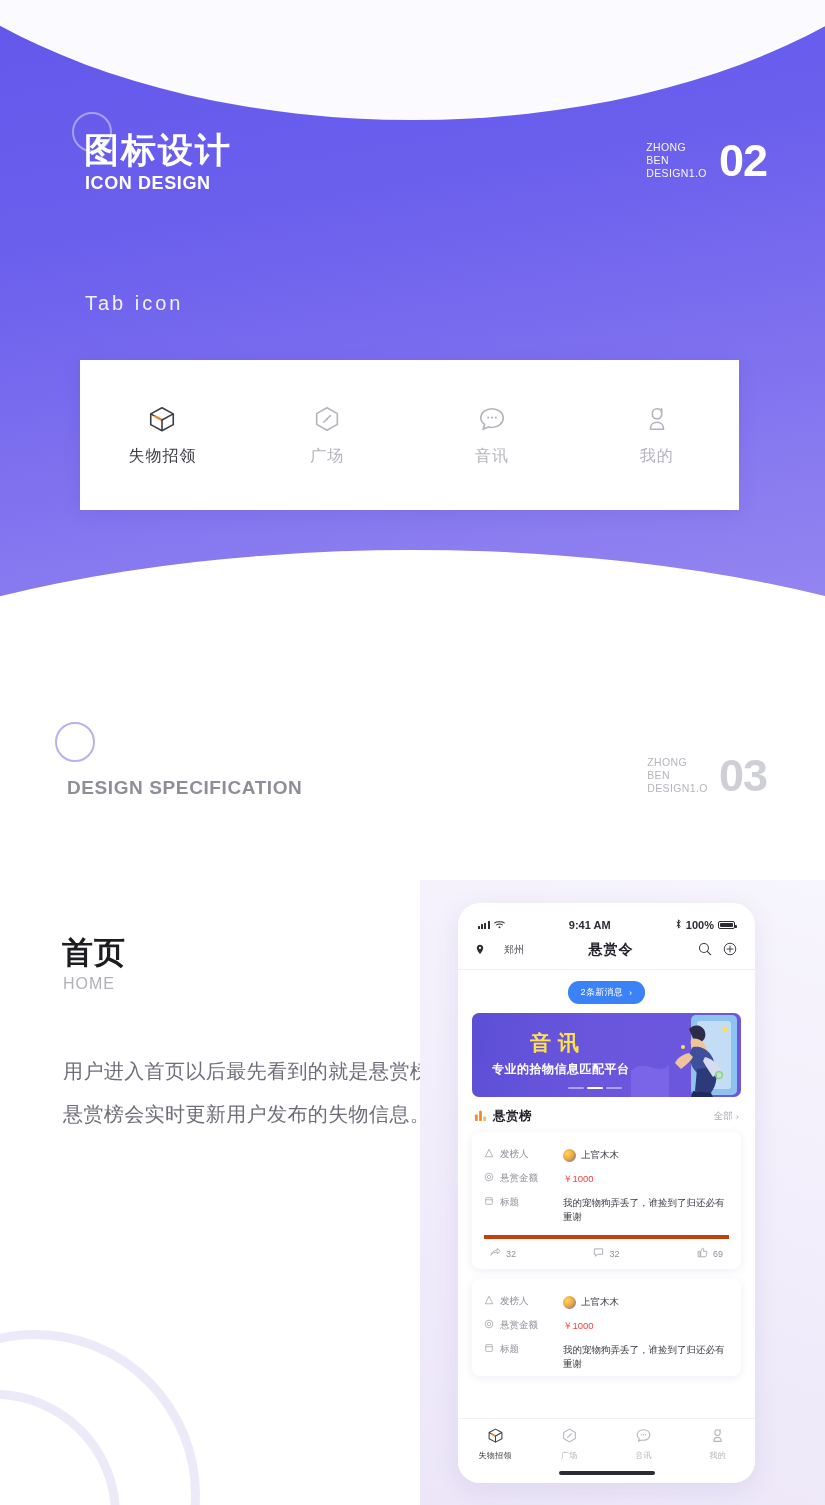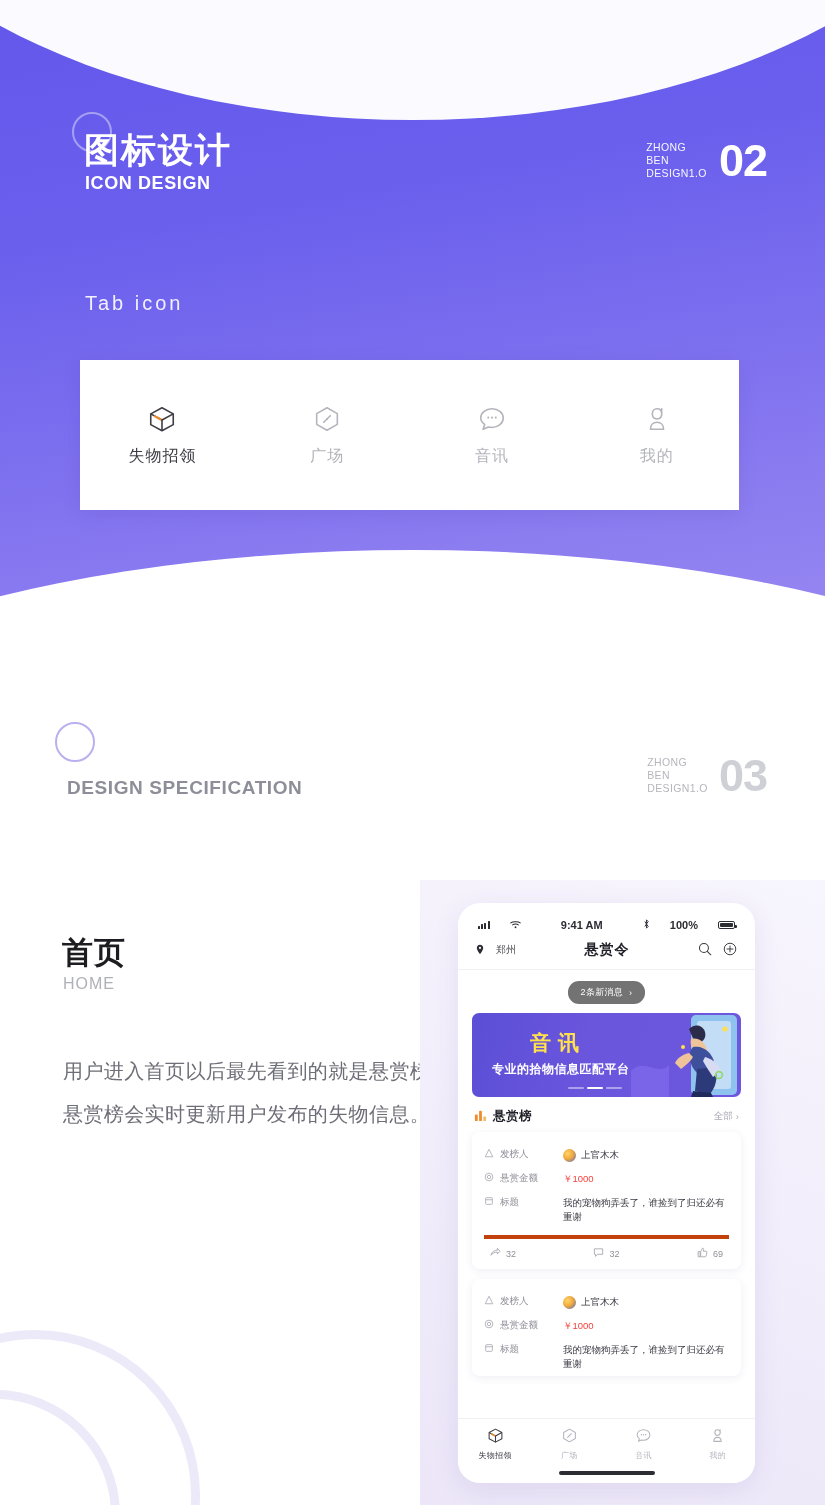--- a/index.html
+++ b/index.html
@@ -94,35 +94,35 @@
 
   
   .phone {
     position: absolute; left: 458px; top: 903px; width: 297px; height: 580px;
     background: #ffffff; border-radius: 22px 22px 22px 22px;
     box-shadow: 0 6px 26px rgba(90,70,160,0.10);
     overflow: hidden;
     font-size: 10px; color: #3a3a42;
   }
   .statusbar { display:flex; align-items:center; justify-content:space-between; padding: 16px 20px 2px; font-size: 11px; font-weight:bold; color:#2c2c33; }
-  .sb-left, .sb-right { display:flex; align-items:center; gap: 20px; }
+  .sb-left, .sb-right { display:flex; align-items:center; gap: 4px; }
   .bars { display:flex; align-items:flex-end; gap:1.2px; height:8px; }
   .bars i { display:block; width:2px; background:#2c2c33; border-radius:.5px; }
   .bars i:nth-child(1){height:3px}.bars i:nth-child(2){height:5px}.bars i:nth-child(3){height:6.5px}.bars i:nth-child(4){height:8px}
   .battery { width:17px; height:8px; border:1px solid #2c2c33; border-radius:2px; position:relative; padding:1px; }
   .battery::after{content:"";position:absolute;right:-3px;top:2.5px;width:1.5px;height:3px;background:#2c2c33;border-radius:0 1px 1px 0;}
   .battery span{display:block;height:100%;width:100%;background:#2c2c33;border-radius:1px;}
 
   .navbar { display:flex; align-items:center; justify-content:space-between; padding: 8px 18px 10px; border-bottom:1px solid #f0f0f4; }
-  .nav-loc { display:flex; align-items:center; gap:12px; font-size:10px; color:#4a4a52;justify-content:flex-end; }
+  .nav-loc { display:flex; align-items:center; gap:20px; font-size:10px; color:#4a4a52;justify-content:flex-end; }
   .nav-title { font-size: 14px; font-weight:bold; color:#22222a; letter-spacing:1px; }
   .nav-acts { display:flex; align-items:center; gap: 11px; }
 
   .msg-pill-wrap { display:flex; justify-content:center; padding: 11px 0 9px; }
-  .msg-pill { background:#737373; color:#fff; font-size:9px; border-radius:11px; padding:5px 13px; display:flex; align-items:center; gap:6px; letter-spacing:.3px;}
+  .msg-pill { background:#3b82f6; color:#fff; font-size:9px; border-radius:11px; padding:5px 13px; display:flex; align-items:center; gap:6px; letter-spacing:.3px;}
 
   .banner { margin: 0 14px; height: 84px; border-radius: 7px; overflow: hidden; position: relative;
     background: linear-gradient(100deg, #5b4fd6 0%, #6a55dd 42%, #6d57df 100%); }
   .banner .bn-title { position:absolute; left: 58px; top: 16px; font-size: 21px; font-weight:bold; color:#ffe04d; letter-spacing: 7px; }
   .banner .bn-sub { position:absolute; left: 20px; top: 48px; font-size: 12px; font-weight:bold; color:#ffffff; letter-spacing:.5px; }
   .banner .bn-dots { position:absolute; left: 96px; bottom: 8px; display:flex; gap:3px; align-items:center; }
   .banner .bn-dots i { display:block; width:16px; height:2px; background:rgba(255,255,255,.45); border-radius:1px;}
   .banner .bn-dots i.on { background:#ffffff; }
   .bn-art { position:absolute; right:0; top:0; width: 110px; height: 84px; }
 

